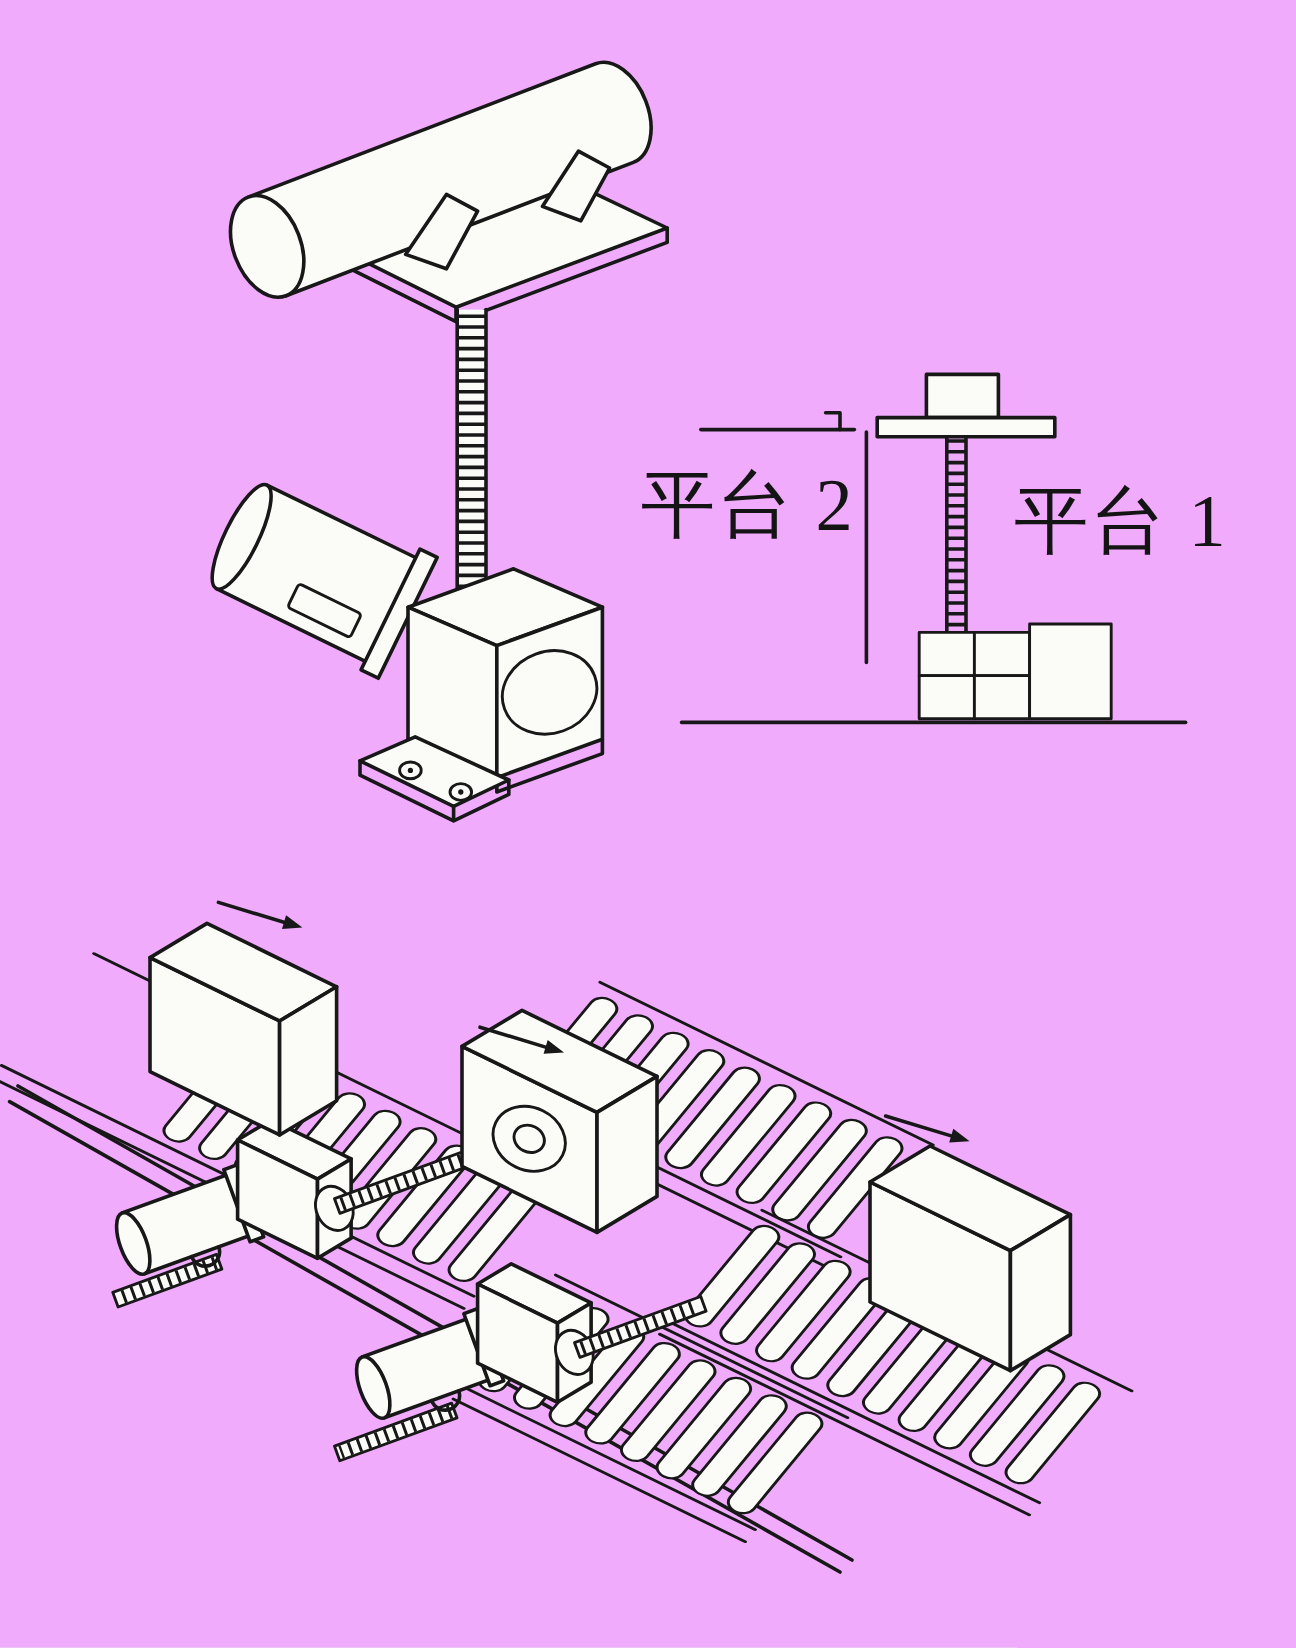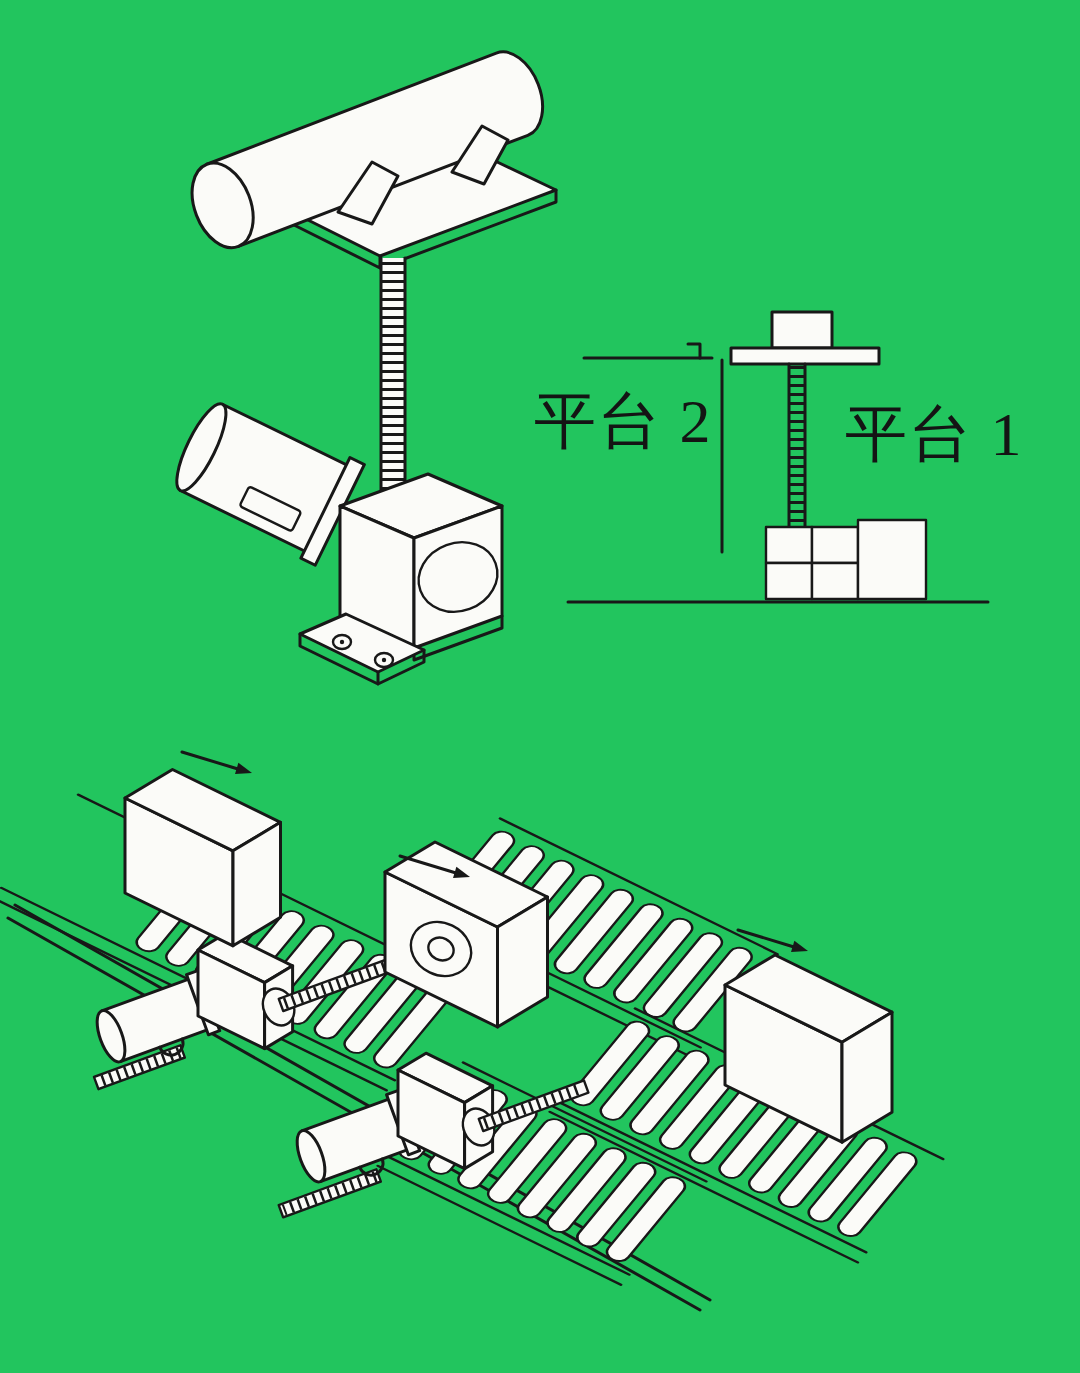--- a/index.html
+++ b/index.html
@@ -1,21 +1,21 @@
 <!DOCTYPE html>
 <html><head>
 <meta charset="utf-8">
 <style>
   html,body{margin:0;padding:0;}
   body{background:#e8e8e8;font-family:"Liberation Serif", serif;}
   .page{
     position:relative;
     width:1080px;height:1373px;
     margin:0 auto;
-    background:#22c55e;
+    background:#f0abfc;
     overflow:hidden;
     text-decoration:underline;
   }
   svg{display:block;}
   .ink{stroke:#181818;fill:none;stroke-width:3;stroke-linecap:round;stroke-linejoin:round;}
   .solid{stroke:#181818;fill:#fbfbf8;stroke-width:3;stroke-linejoin:round;}
   .solidthin{stroke:#181818;fill:#fbfbf8;stroke-width:2.4;stroke-linejoin:round;}
   .thread{stroke:#181818;fill:none;stroke-linecap:butt;}
   .fillink{fill:#181818;stroke:none;}
   .label{font-family:"Liberation Serif", serif;font-size:62px;fill:#141414;letter-spacing:2px;}

